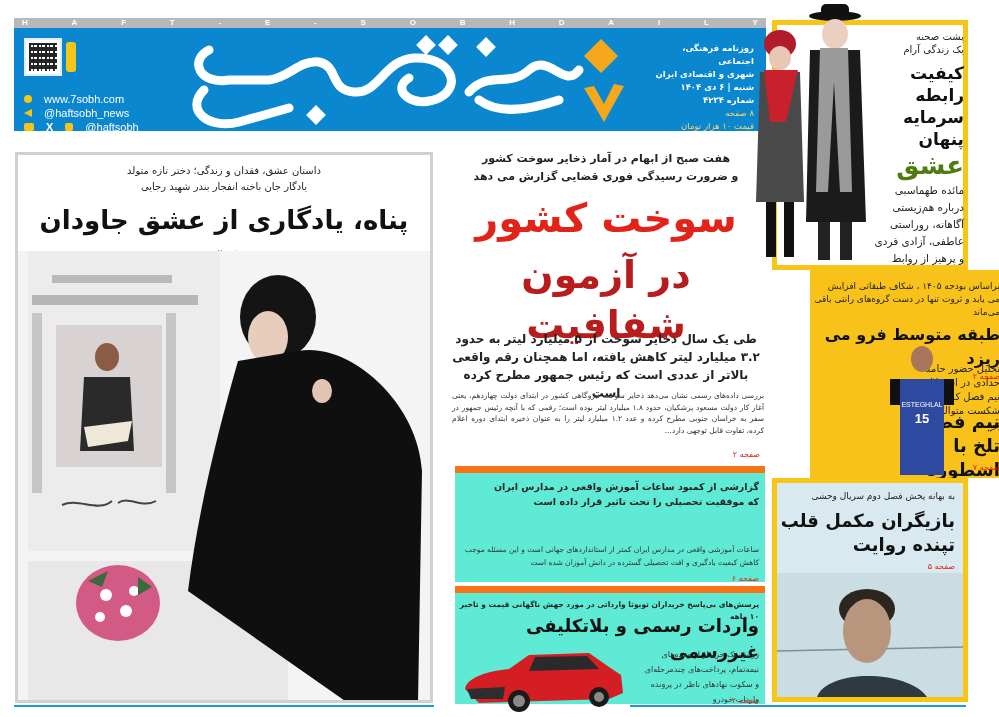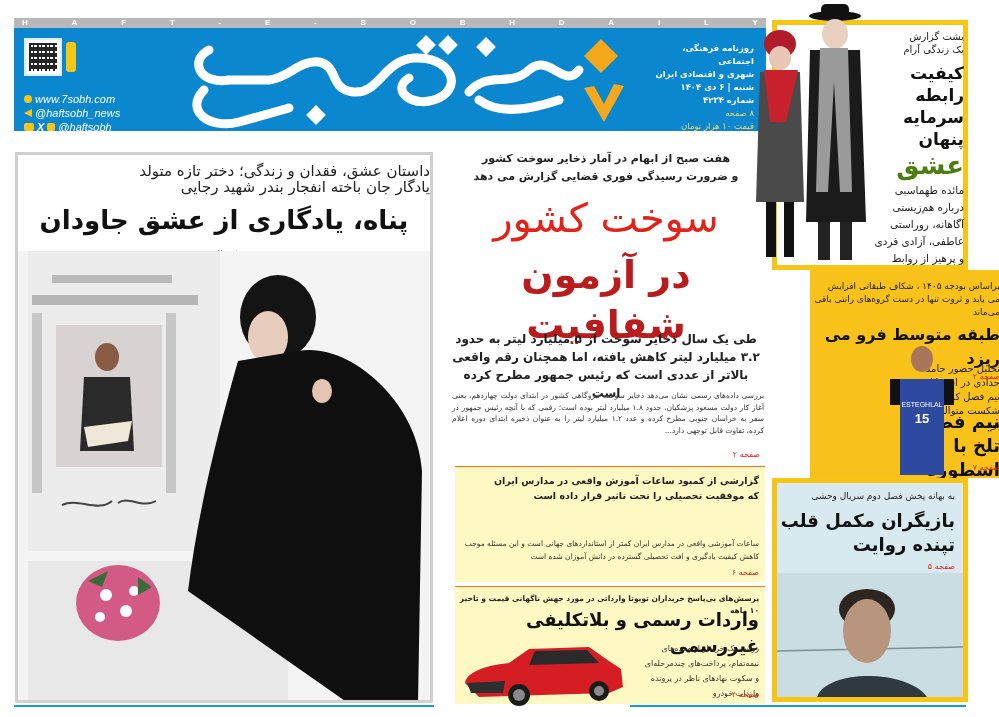--- a/index.html
+++ b/index.html
@@ -12,21 +12,21 @@
   .tagline-band span { color: #ffffff; font-family: "Liberation Sans", sans-serif; font-size: 8px; line-height: 10px; font-weight: bold; }
   .blue-band { position: absolute; left: 0; top: 10px; width: 752px; height: 103px; background: #0b87cf; }
 
   .qr { position: absolute; left: 10px; top: 10px; width: 38px; height: 38px; background: #fff; border: 2px solid #dfeefa; padding: 3px; }
   .qr-grid { width: 100%; height: 100%; background:
       linear-gradient(90deg, #000 25%, transparent 25%, transparent 50%, #000 50%, #000 60%, transparent 60%) 0 0/8px 8px,
       linear-gradient(#000 30%, transparent 30%, transparent 60%, #000 60%) 0 0/6px 6px; opacity: .85; }
   .qr-tag { position: absolute; left: 52px; top: 14px; width: 10px; height: 30px; background: #f5c518; border-radius: 3px; }
 
   .social { position: absolute; left: 10px; top: 64px; color: #fff; font-family: "Liberation Sans", sans-serif; font-size: 11px; line-height: 14px; }
-  .social-row { display: flex; align-items: center; gap: 3px; font-style: italic; }
+  .social-row { display: flex; align-items: center; gap: 12px; }
   .ic { display: inline-block; width: 8px; height: 8px; border-radius: 50%; }
 
   .logo { position: absolute; left: 165px; top: 2px; width: 470px; height: 100px; }
 
   .issue-info { position: absolute; left: 630px; top: 14px; width: 110px; direction: rtl; text-align: right; color: #fff; font-size: 8.5px; line-height: 13px; font-weight: bold; }
   .issue-info .yellow { color: #f5d76e; font-weight: normal; }
 
   
   .yellow-frame { position: absolute; border: 5px solid #f6c516; }
   .r-box1 { left: 772px; top: 20px; width: 196px; height: 250px; background: #fff; }
@@ -48,34 +48,34 @@
   .player { position: absolute; left: 882px; top: 345px; width: 80px; height: 130px; }
 
   .r-box3 { left: 772px; top: 478px; width: 196px; height: 224px; background: #d8eaf0; overflow: hidden; }
   .r-box3 .kicker { position: absolute; right: 8px; top: 8px; font-size: 9px; color: #222; direction: rtl; }
   .r-box3 .head { position: absolute; right: 8px; top: 26px; width: 180px; font-size: 18px; line-height: 24px; font-weight: bold; color: #111; direction: rtl; text-align: right; }
   .r-box3 .pref { position: absolute; right: 8px; top: 78px; direction: rtl; }
   .actor { position: absolute; left: 0; top: 90px; width: 186px; height: 124px; }
 
   
   .left-box { position: absolute; left: 15px; top: 152px; width: 418px; height: 551px; border: 3px solid #d0d0d0; background: #fff; overflow: hidden; }
-  .left-kicker { position: absolute; top: 8px; left: 0; width: 100%; text-align: right; direction: rtl; font-size: 15px; line-height: 16px; color: #222; }
+  .left-kicker { position: absolute; top: 8px; left: 0; width: 100%; text-align: center; direction: rtl; font-size: 10px; line-height: 16px; color: #222; }
   .left-head { position: absolute; top: 48px; left: 0; width: 100%; text-align: center; direction: rtl; font-size: 26px; line-height: 34px; font-weight: bold; color: #111; letter-spacing: -0.5px; }
   .left-pref { position: absolute; top: 92px; left: 200px; direction: rtl; }
   .left-photo { position: absolute; left: 0; top: 96px; width: 412px; height: 452px; }
 
   
   .mid-kicker { position: absolute; left: 445px; top: 150px; width: 322px; text-align: center; direction: rtl; font-size: 11px; line-height: 18px; color: #222; font-weight: bold; }
-  .mid-head-red { position: absolute; left: 445px; top: 192px; width: 322px; text-align: center; direction: rtl; font-size: 40px; line-height: 52px; font-weight: normal; color: #e2231a; letter-spacing: -1px; }
+  .mid-head-red { position: absolute; left: 445px; top: 192px; width: 322px; text-align: center; direction: rtl; font-size: 40px; line-height: 52px; font-weight: bold; color: #e2231a; letter-spacing: -1px; }
   .mid-head-black { position: absolute; left: 445px; top: 250px; width: 322px; text-align: center; direction: rtl; font-size: 38px; line-height: 50px; font-weight: bold; color: #b91c1c; letter-spacing: -1px; }
   .mid-sub { position: absolute; left: 450px; top: 330px; width: 312px; text-align: center; direction: rtl; font-size: 12px; line-height: 18px; color: #222; font-weight: bold; }
   .mid-body { position: absolute; left: 452px; top: 390px; width: 312px; text-align: justify; direction: rtl; font-size: 7.5px; line-height: 11.5px; color: #333; }
   .mid-pref { position: absolute; right: 239px; top: 449px; direction: rtl; }
 
-  .story-box { position: absolute; background: #fef9c3; border-top: 1px solid #f97316; }
+  .story-box { position: absolute; background: #5eead4; border-top: 7px solid #f97316; }
   .s1 { left: 455px; top: 466px; width: 310px; height: 116px; }
   .s1 .kicker { position: absolute; right: 6px; top: 6px; width: 300px; direction: rtl; text-align: right; font-size: 9.5px; line-height: 15px; font-weight: bold; color: #222; }
   .s1 .head { position: absolute; right: 6px; top: 40px; width: 300px; direction: rtl; text-align: right; font-size: 17px; line-height: 24px; font-weight: bold; color: #111; }
   .s1 .body { position: absolute; right: 6px; top: 70px; width: 300px; direction: rtl; text-align: right; font-size: 7.5px; line-height: 13px; color: #333; }
   .s1 .pref { position: absolute; right: 6px; top: 100px; }
 
   .s2 { left: 455px; top: 586px; width: 310px; height: 118px; }
   .s2 .kicker { position: absolute; right: 6px; top: 6px; width: 300px; direction: rtl; text-align: right; font-size: 7.5px; line-height: 12px; font-weight: bold; color: #222; }
   .s2 .head { position: absolute; right: 6px; top: 20px; width: 300px; direction: rtl; text-align: right; font-size: 18px; line-height: 26px; font-weight: bold; color: #111; }
   .s2 .body { position: absolute; right: 6px; top: 54px; width: 120px; direction: rtl; text-align: right; font-size: 8px; line-height: 15px; color: #333; }
@@ -169,21 +169,21 @@
     <rect x="44" y="200" width="10" height="55" fill="#111"></rect>
   <ellipse cx="95" cy="14" rx="26" ry="5" fill="#111"></ellipse>
     <rect x="81" y="2" width="28" height="12" rx="5" fill="#111"></rect>
   <ellipse cx="95" cy="32" rx="13" ry="15" fill="#ead0c0"></ellipse>
   <path d="M70 48 L120 48 L126 220 L66 220 Z" fill="#1b1b1b"></path>
   <path d="M80 46 L108 46 L112 190 L100 190 L94 80 L88 190 L76 190 Z" fill="#9a9a9a"></path>
   <rect x="78" y="220" width="12" height="38" fill="#222"></rect>
     <rect x="100" y="220" width="12" height="38" fill="#222"></rect>
 </svg>
 <div class="r-text1">
-  <div class="kicker-sm">پشت گزارش</div>
+  <div class="kicker-sm">پشت صحنه</div>
   <div class="kicker-sm">یک زندگی آرام</div>
   <div class="r-head1" style="margin-top:6px">کیفیت رابطه</div>
   <div class="r-head1">سرمایه پنهان</div>
   <div class="r-head1-red">عشق</div>
   <div class="r-body1">مائده طهماسبی درباره هم‌زیستی آگاهانه، روراستی عاطفی، آزادی فردی و پرهیز از روابط نمایشی حرف می‌زند</div>
   <div class="page-ref">صفحه ۵</div>
 </div>
 
 <div class="r-box2">
   <div class="text">

